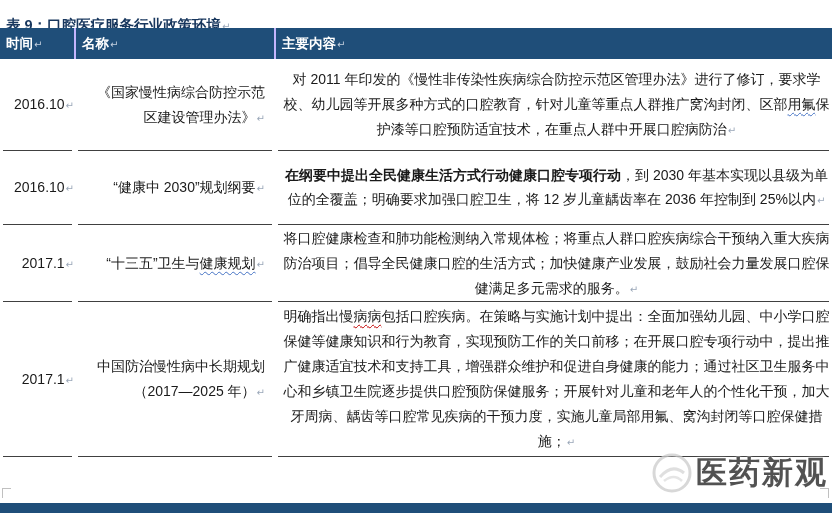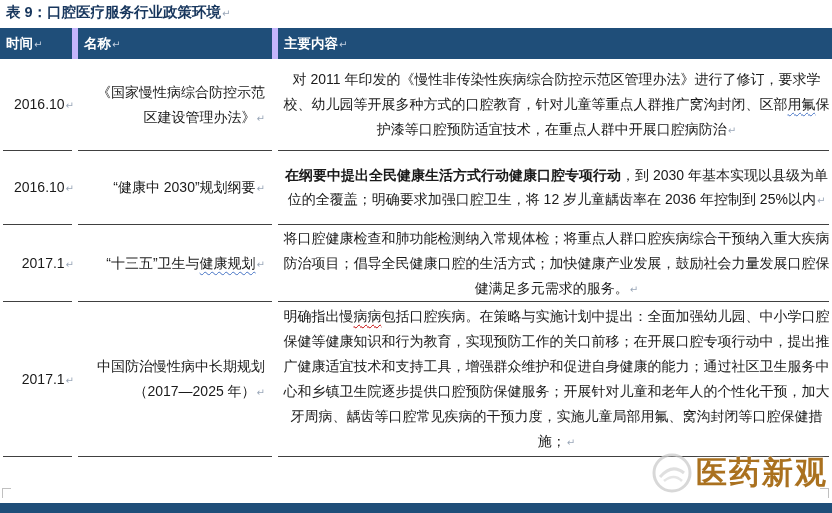--- a/index.html
+++ b/index.html
@@ -2,42 +2,42 @@
 <html><head>
 <meta charset="utf-8">
 <style>
   html,body{margin:0;padding:0;}
   body{
     width:832px;height:513px;position:relative;overflow:hidden;
     background:#ffffff;
     font-family:"Liberation Sans","DejaVu Sans",sans-serif;
   }
   .page-title{
-    position:absolute;left:6px;top:3px;
+    position:absolute;left:6px;top:16px;
     font-size:14.5px;font-weight:bold;color:#17365D;
     white-space:nowrap;
   }
   .mark{
     font-size:10px;color:#9aa7b8;margin-left:1px;font-weight:normal;
   }
   th .mark{color:#c3cfdf;}
   table.policy{
     position:absolute;left:0;top:28px;width:832px;
     border-collapse:collapse;table-layout:fixed;
   }
   col.c-time{width:75px;}
   col.c-name{width:200px;}
   col.c-content{width:557px;}
   th{
     background:#1F4E79;color:#ffffff;
     font-size:13.5px;font-weight:bold;text-align:left;
     height:27px;padding:2px 4px 2px 6px;
     vertical-align:middle;white-space:nowrap;overflow:hidden;
   }
-  th.sep{border-right:6px solid #c4b5fd;}
+  th.sep{border-right:2px solid #c4b5fd;}
   td{
     position:relative;vertical-align:middle;
     font-size:14px;color:#1a1a1a;line-height:25px;
   }
   
   td::after{
     content:"";position:absolute;left:3px;right:3px;bottom:0;
     border-bottom:1px solid #404040;
   }
   td.col-time{padding-left:5px;text-align:right;white-space:nowrap;}
@@ -61,21 +61,21 @@
     text-underline-offset:3px;
   }
   .watermark{
     position:absolute;right:0px;top:451px;
     display:flex;align-items:center;gap:2px;
     pointer-events:none;
   }
   .wm-logo{width:44px;height:44px;opacity:0.75;}
   .wm-text{
     font-size:31px;font-weight:bold;letter-spacing:2px;
-    color:#a16207;opacity:0.9;
+    color:#404040;opacity:0.9;
     text-shadow:0 0 1px #ffffff,0 0 3px #ffffff;
     white-space:nowrap;padding-right:4px;
   }
   .footer-bar{
     position:absolute;left:0;bottom:0;width:832px;height:10px;
     background:#1F4E79;
   }
   .corner-mark-left{
     position:absolute;left:2px;top:488px;width:8px;height:9px;
     border-left:1px solid #c0c0c0;border-top:1px solid #c0c0c0;

